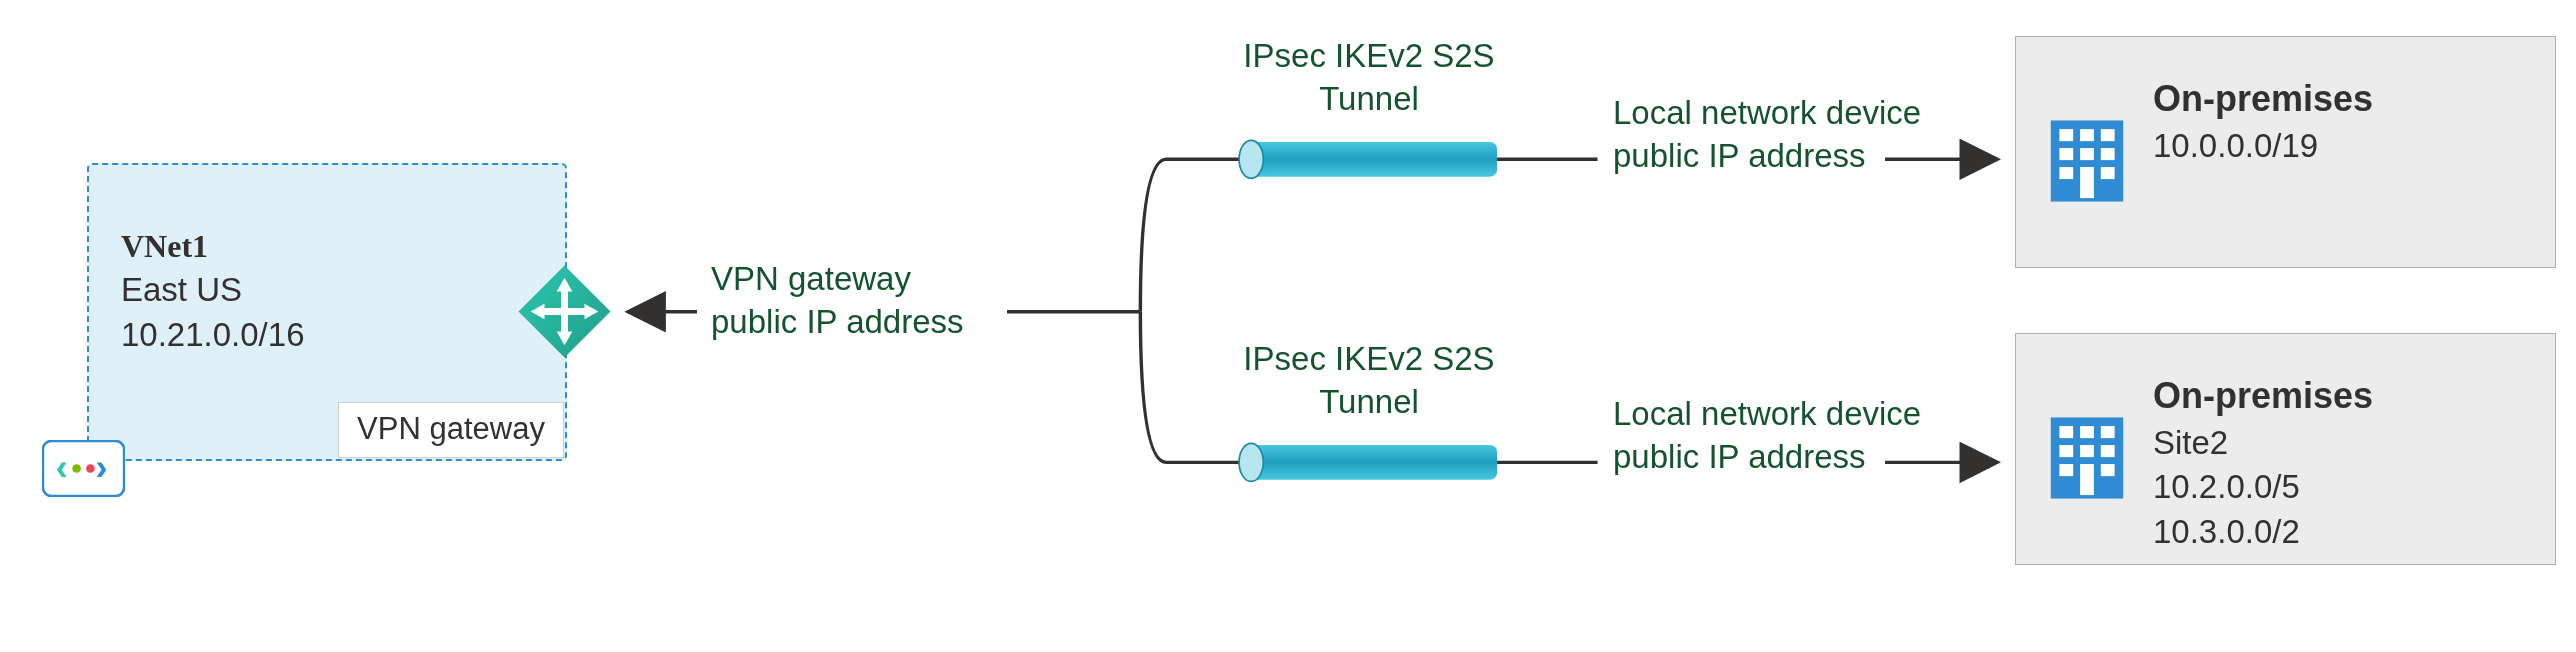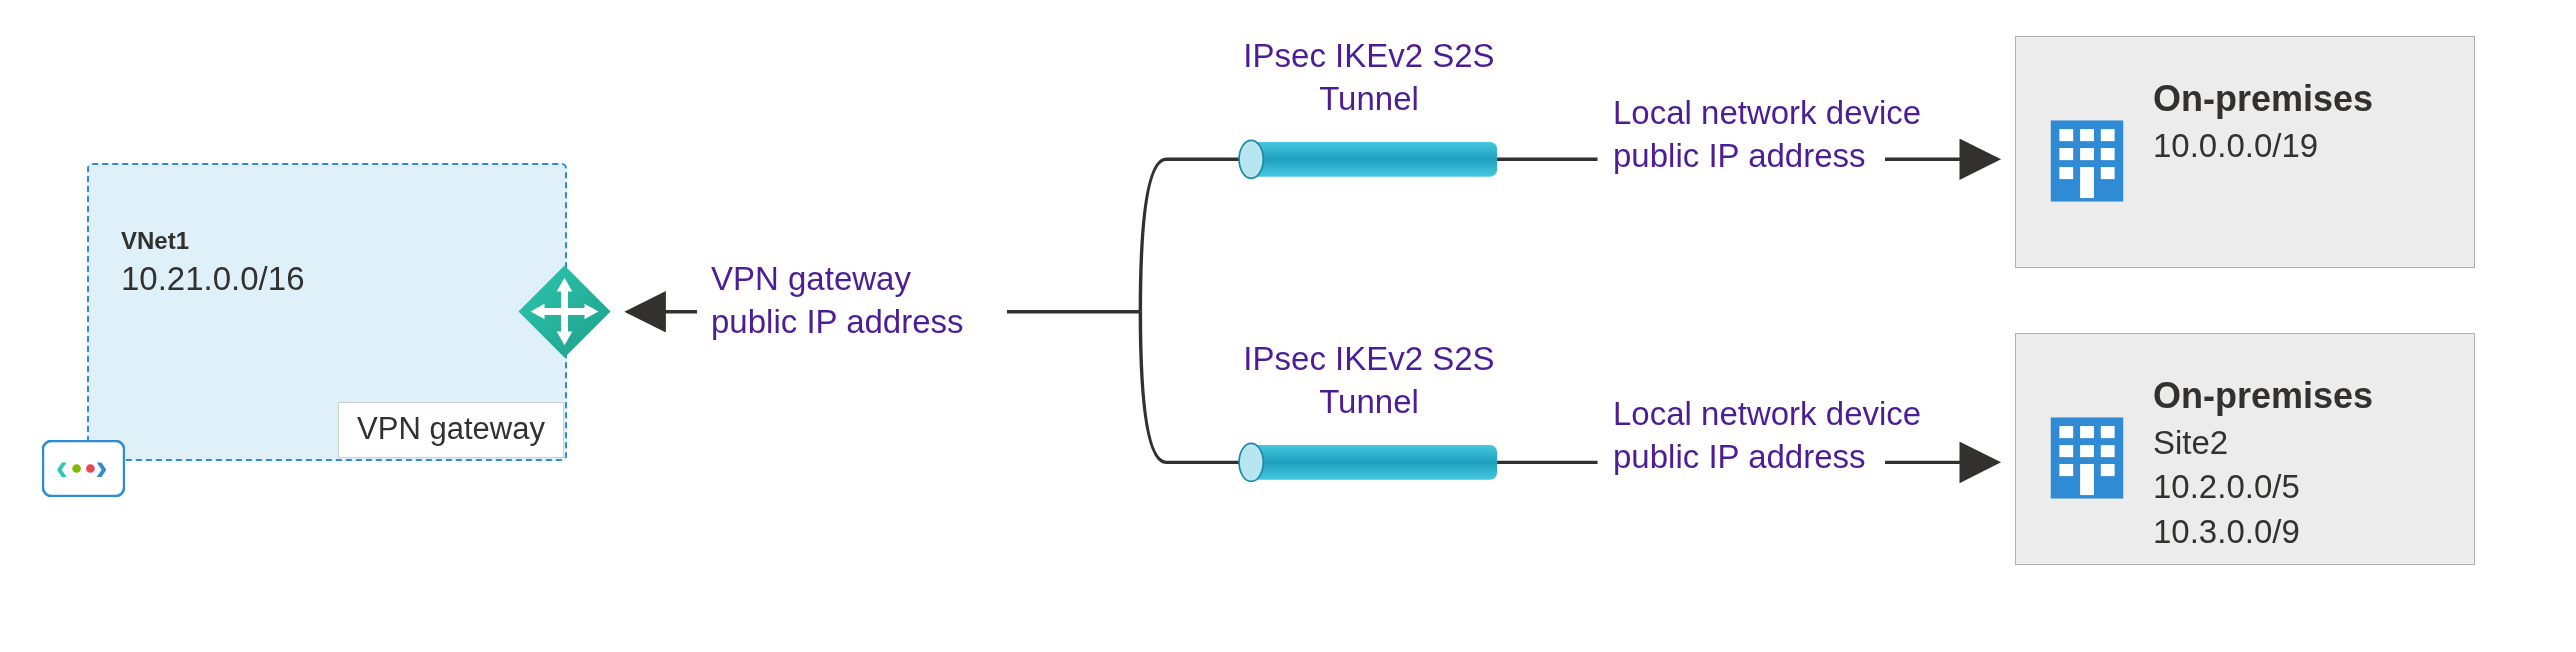--- a/index.html
+++ b/index.html
@@ -29,21 +29,22 @@
   }
   .vnet-text {
     position: absolute;
     left: 121px;
     top: 225px;
     font-size: 33px;
     line-height: 1.35;
   }
   .vnet-text .title {
     font-weight: 700;
-    font-size: 24px;
+    font-size: 32px;
+    font-family: Liberation Serif, serif;
   }
   .vnet-gw-label-box {
     position: absolute;
     left: 338px;
     top: 402px;
     width: 224px;
     height: 54px;
     background: #ffffff;
     border: 0.9px solid #cfcfcf;
     font-size: 31px;
@@ -61,25 +62,25 @@
     position: absolute;
     left: 515px;
     top: 262px;
     width: 99px;
     height: 99px;
   }
   .label {
     position: absolute;
     font-size: 33px;
     line-height: 1.3;
-    color: #4c1d95;
+    color: #14532d;
   }
   .onprem-box {
     position: absolute;
-    width: 460px;
+    width: 541px;
     height: 232px;
     background: #ECECEC;
     border: 1.7px solid #B0B0B0;
     box-sizing: border-box;
   }
   .onprem-box.top { left: 2015px; top: 36px; }
   .onprem-box.bottom { left: 2015px; top: 333px; }
   .onprem-icon {
     position: absolute;
     left: 31px;
@@ -108,20 +109,21 @@
   }
 </style>
 </head>
 <body>
 
 <div class="stage">
 
   <div class="vnet-box"></div>
   <div class="vnet-text">
     <div class="title">VNet1</div>
+    <div>East US</div>
     <div>10.21.0.0/16</div>
   </div>
   <div class="vnet-gw-label-box">VPN gateway</div>
 
   <svg class="vnet-icon" viewBox="0 0 96 66">
     <rect x="1" y="1" width="94" height="64" rx="10" fill="#ffffff" stroke="#2E8BD4" stroke-width="3"></rect>
     <text x="16" y="46" font-size="42" font-weight="700" fill="#2DC7AE" font-family="Segoe UI, Arial">‹</text>
     <circle cx="40" cy="33" r="5" fill="#7FBA00"></circle>
     <circle cx="56" cy="33" r="5" fill="#E74856"></circle>
     <text x="62" y="46" font-size="42" font-weight="700" fill="#2E8BD4" font-family="Segoe UI, Arial">›</text>
@@ -203,21 +205,21 @@
           <rect x="62" y="36" width="16" height="14"></rect>
         <rect x="14" y="58" width="16" height="14"></rect>
           <rect x="62" y="58" width="16" height="14"></rect>
         <rect x="38" y="58" width="16" height="36"></rect>
       </g>
     </svg>
     <div class="onprem-text">
       <div class="title">On-premises</div>
       <div>Site2</div>
       <div>10.2.0.0/5</div>
-      <div>10.3.0.0/9</div>
+      <div>10.3.0.0/2</div>
     </div>
   </div>
 
   <svg class="overlay" viewBox="0 0 2973 753">
     <defs>
       <marker id="arrow" markerWidth="14" markerHeight="14" refX="11" refY="6" orient="auto">
         <path d="M0,0 L12,6 L0,12 z" fill="#323130"></path>
       </marker>
       <linearGradient id="tunGrad" x1="0" y1="0" x2="0" y2="1">
         <stop offset="0" stop-color="#46C8E0"></stop>

